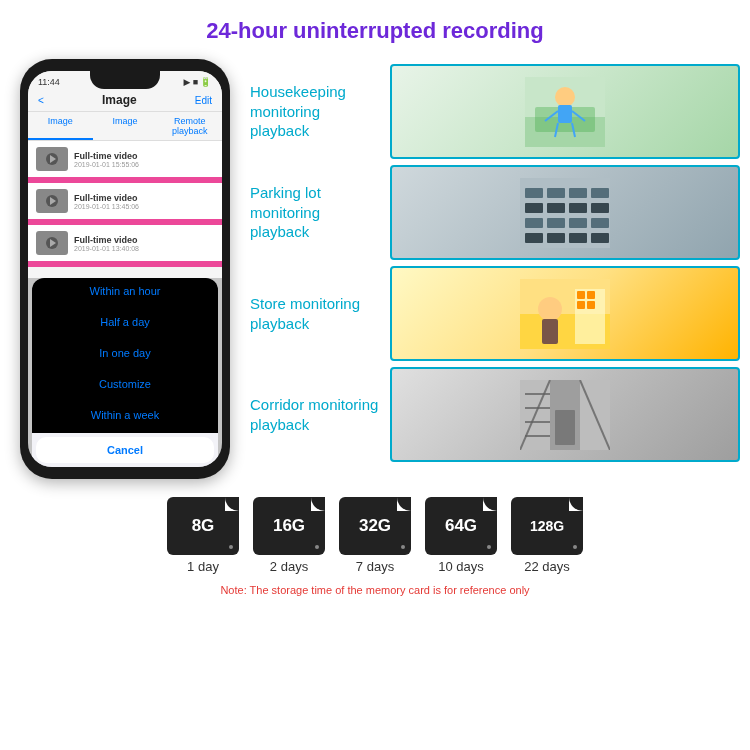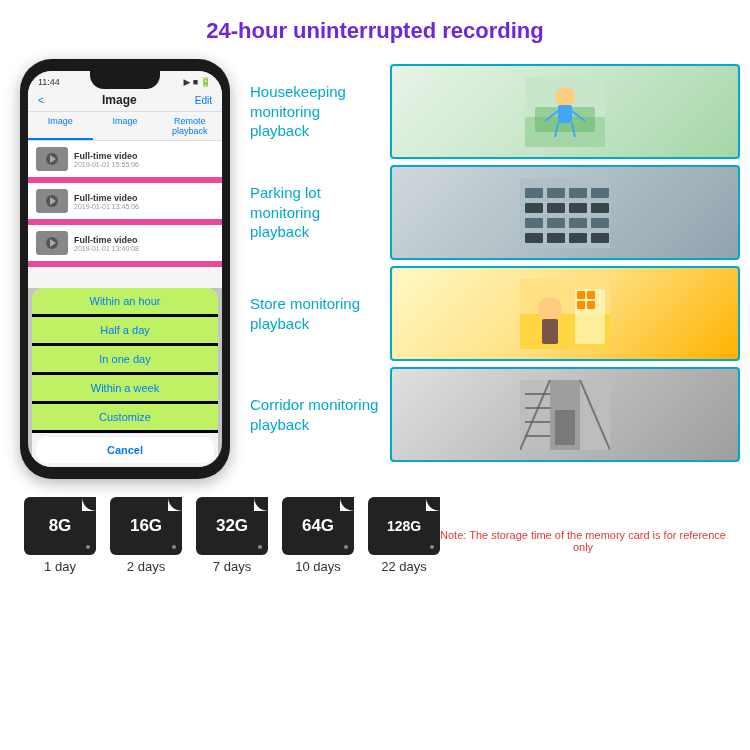--- a/index.html
+++ b/index.html
@@ -191,22 +191,22 @@
       border-radius: 12px 12px 0 0;
       overflow: hidden;
       margin: 0 4px;
     }
 
     .phone-dropdown-item {
       text-align: center;
       padding: 7px 10px;
       font-size: 11px;
       color: #007aff;
-      border-bottom: 3px solid #000000;
-      background: #bef264;
+      border-bottom: 5px solid #000000;
+      background: #000000;
     }
 
     .phone-dropdown-item.cancel {
       background: #fff;
       color: #007aff;
       font-weight: bold;
       margin-top: 4px;
       border-radius: 10px;
       margin: 4px;
       border: none;
@@ -263,21 +263,21 @@
       width: 0;
       height: 0;
       border-top: 6px solid transparent;
       border-bottom: 6px solid transparent;
       border-right: 8px solid #00aacc;
     }
 
     
     .sdcard-section {
       display: flex;
-      flex-direction: row;
+      flex-direction: column;
       align-items: center;
       padding: 10px 24px 5px;
       margin-top: 8px;
     }
 
     .sdcard-row {
       display: flex;
       justify-content: center;
       gap: 14px;
       margin-bottom: 6px;
@@ -428,22 +428,22 @@
               <div class="phone-list-date">2019-01-01 13:40:08</div>
             </div>
           </div>
         </div>
 
         <div class="phone-dropdown">
           <div class="phone-dropdown-inner">
             <div class="phone-dropdown-item">Within an hour</div>
             <div class="phone-dropdown-item">Half a day</div>
             <div class="phone-dropdown-item">In one day</div>
+            <div class="phone-dropdown-item">Customize</div>
             <div class="phone-dropdown-item">Within a week</div>
-            <div class="phone-dropdown-item">Customize</div>
             <div class="phone-dropdown-item cancel">Cancel</div>
           </div>
         </div>
 
       </div>
     </div>
   </div>
 
   <div class="monitoring-area">
 

